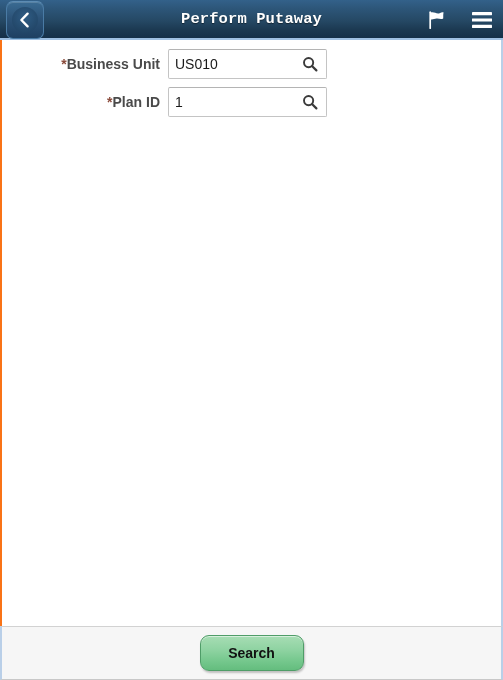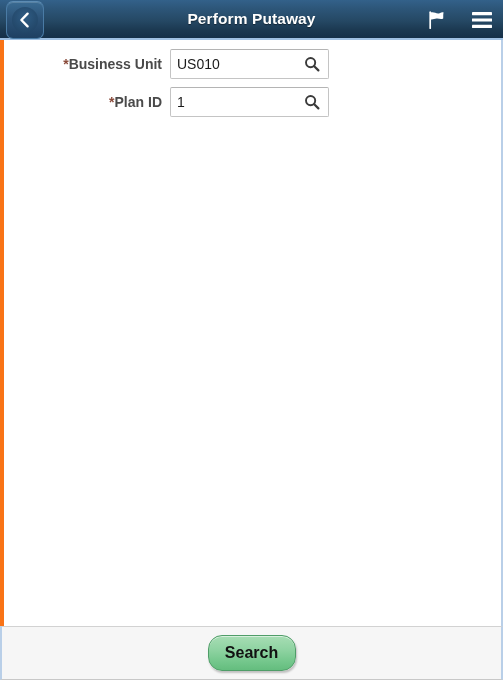--- a/index.html
+++ b/index.html
@@ -67,20 +67,21 @@
 
   .header-title {
     width: 100%;
     text-align: center;
     color: #ffffff;
     font-size: 15.5px;
     font-weight: bold;
     letter-spacing: 0.1px;
     text-shadow: 0 1px 1px rgba(0,0,0,0.45);
     pointer-events: none;
+    font-family: Liberation Mono, monospace;
   }
 
   .header-actions {
     position: absolute;
     right: 8px;
     top: 0;
     height: 40px;
     display: flex;
     align-items: center;
     gap: 20px;
@@ -93,21 +94,21 @@
     width: 26px;
     height: 28px;
   }
   .hdr-icon svg { display: block; }
 
   
   .content {
     flex: 1 1 auto;
     position: relative;
     background: #ffffff;
-    border-left: 4px solid #f97316;
+    border-left: 2px solid #f97316;
     border-right: 2px solid #b9cfe8;
     overflow: hidden;
   }
 
   .form {
     padding-top: 9px;
   }
 
   .field-row {
     display: flex;
@@ -174,29 +175,29 @@
     border-top: 1px solid #d2d2d2;
     border-left: 2px solid #b9cfe8;
     border-right: 2px solid #b9cfe8;
     border-bottom: 1px solid #c8c8c8;
     display: flex;
     align-items: center;
     justify-content: center;
   }
 
   .search-btn {
-    width: 88px;
+    width: 104px;
     height: 36px;
-    border-radius: 14px;
+    border-radius: 9px;
     border: 1px solid #4f9d68;
     background: linear-gradient(to bottom, #a7ddb4 0%, #8fd3a2 40%, #74c78c 75%, #64bd7e 100%);
     box-shadow: inset 0 1px 0 rgba(255,255,255,0.55), 1px 2px 2px rgba(0,0,0,0.22);
     color: #111111;
     font-family: "Liberation Sans", sans-serif;
-    font-size: 16px;
+    font-size: 14px;
     font-weight: bold;
     cursor: pointer;
   }
 </style>
 </head>
 <body>
 
 <div id="app">
 
   <div class="header">

